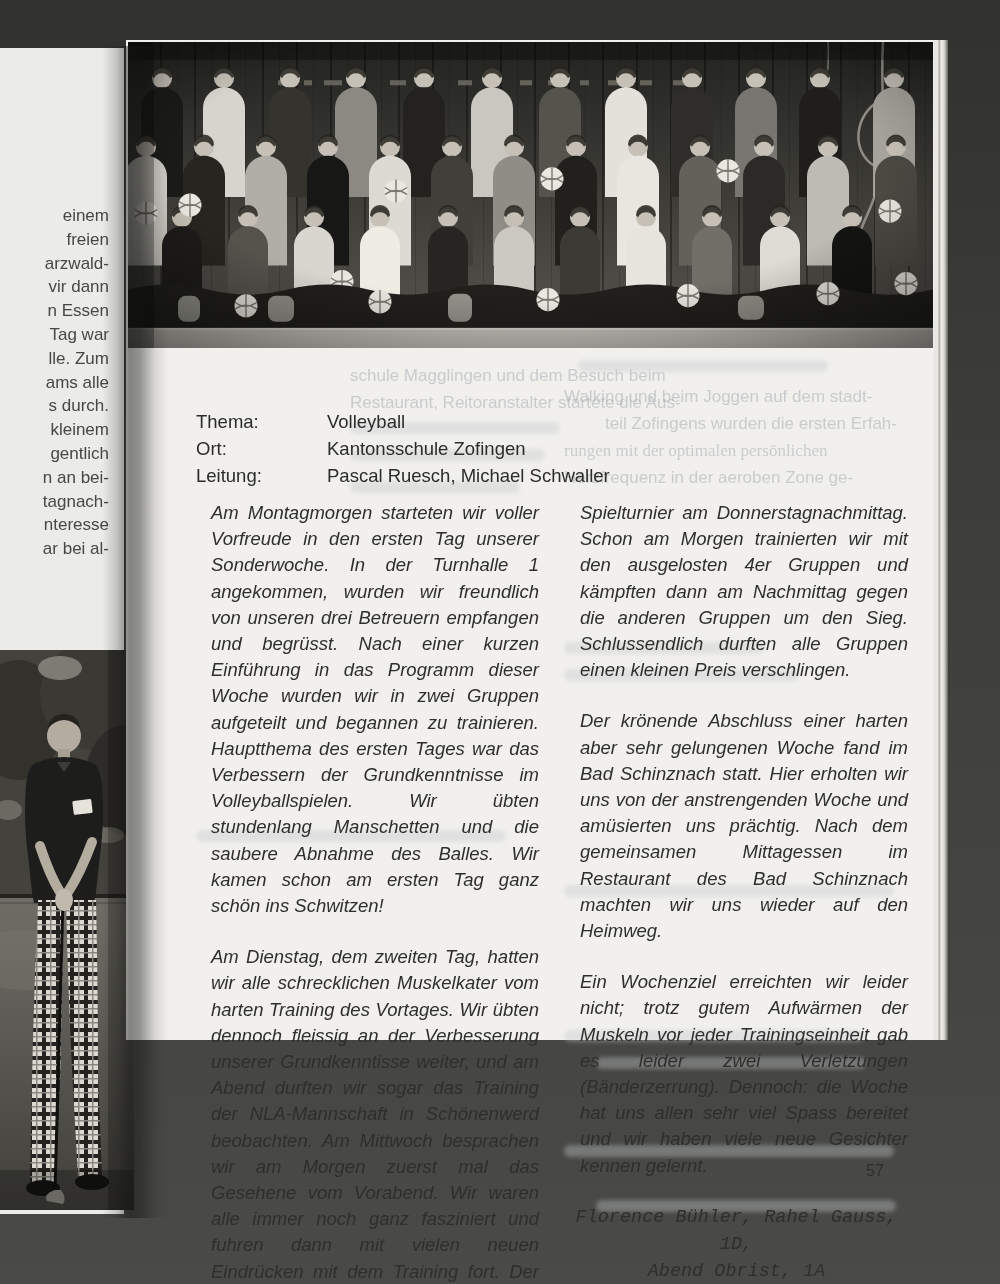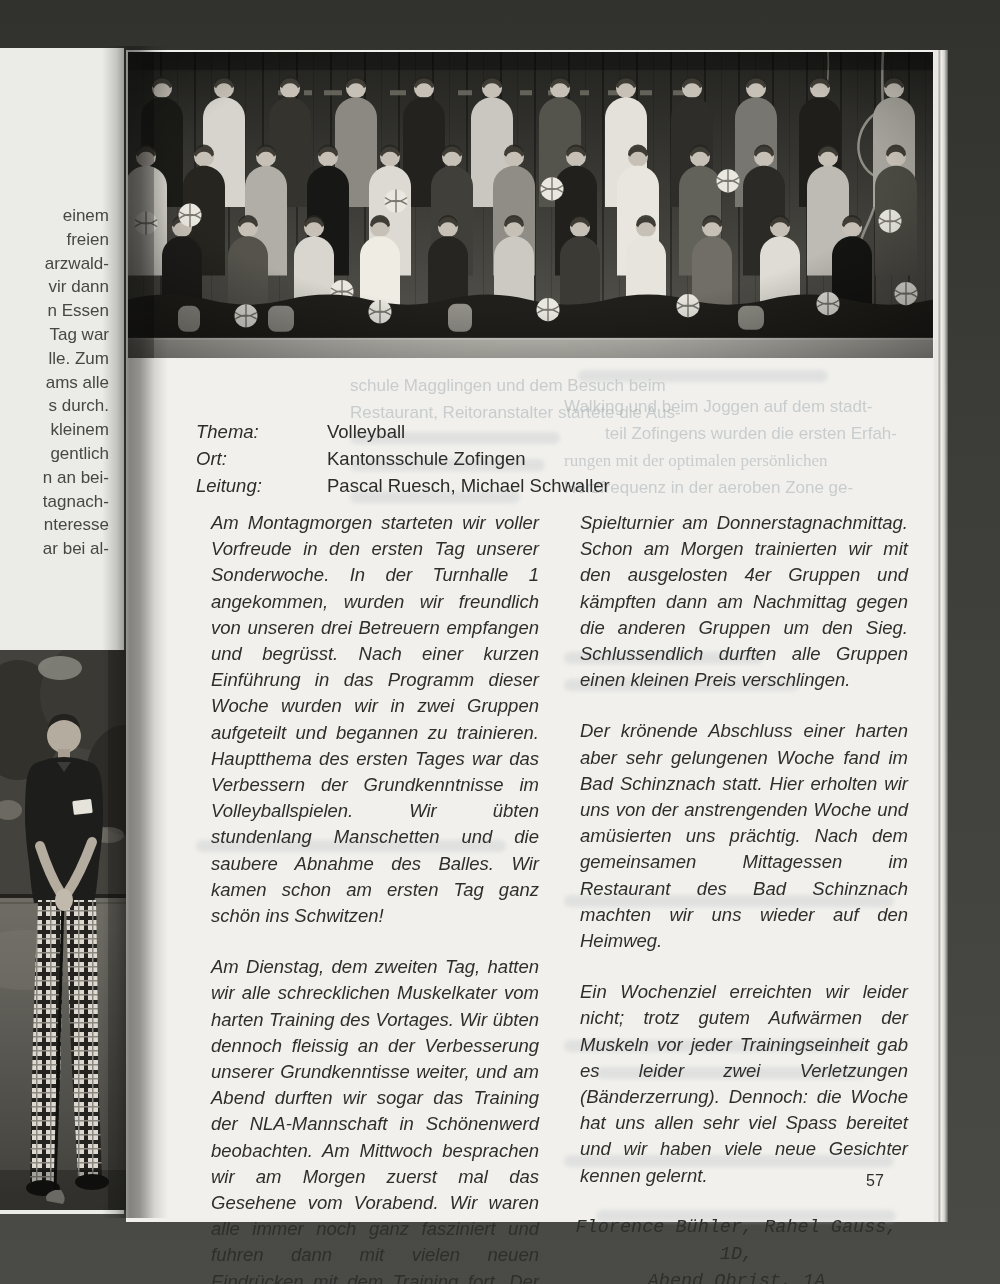--- a/index.html
+++ b/index.html
@@ -19,41 +19,41 @@
     position:absolute;right:15px;top:156px;
     font-size:17px;line-height:23.8px;color:#474745;
     text-align:right;white-space:nowrap;
   }
 
   
   .golf-photo{position:absolute;left:0;top:650px;width:134px;height:560px;}
 
   
   .main-page{
-    position:absolute;left:126px;top:50px;width:822px;height:1172px;
+    position:absolute;left:126px;top:40px;width:822px;height:1000px;
     background:#f1f0ec;
   }
   .edge-strip{
     position:absolute;top:0;right:0;width:15px;height:100%;
     background:linear-gradient(90deg,rgba(0,0,0,0) 0%,rgba(0,0,0,.04) 10%,
       #e9e8e3 30%,#adaca7 42%,#f0efea 55%,#d6d5d0 75%,#8b8a85 92%,#5f5e59 100%);
   }
   .group-photo{position:absolute;left:2px;top:2px;width:805px;height:306px;}
 
   
   .gutter-shadow{
     position:absolute;left:102px;top:46px;width:66px;height:1172px;z-index:5;
     background:linear-gradient(90deg,rgba(20,20,18,0) 0%,rgba(20,20,18,.18) 22%,
       rgba(20,20,18,.5) 42%,rgba(20,20,18,.42) 58%,rgba(20,20,18,.12) 80%,rgba(20,20,18,0) 100%);
     pointer-events:none;
   }
 
   
   .meta{position:absolute;left:70px;top:368px;font-size:18.5px;line-height:27px;color:#2c2c2a;}
-  .meta-label{display:inline-block;width:131px;font-style:italic;}
+  .meta-label{display:inline-block;width:131px;}
   .meta-row-bold .meta-value{font-weight:400;}
 
   .columns{
     position:absolute;left:70px;top:460px;width:712px;
     display:flex;gap:26px;
     font-size:18.5px;line-height:26.2px;color:#2e2e2c;text-align:justify;
   }
   .col{width:343px;}
   .col p{margin:0 0 25px 15px;font-style:italic;}
   .byline{text-align:center;font-style:italic;line-height:27px;margin-top:6px;font-family:Liberation Mono, monospace;}

